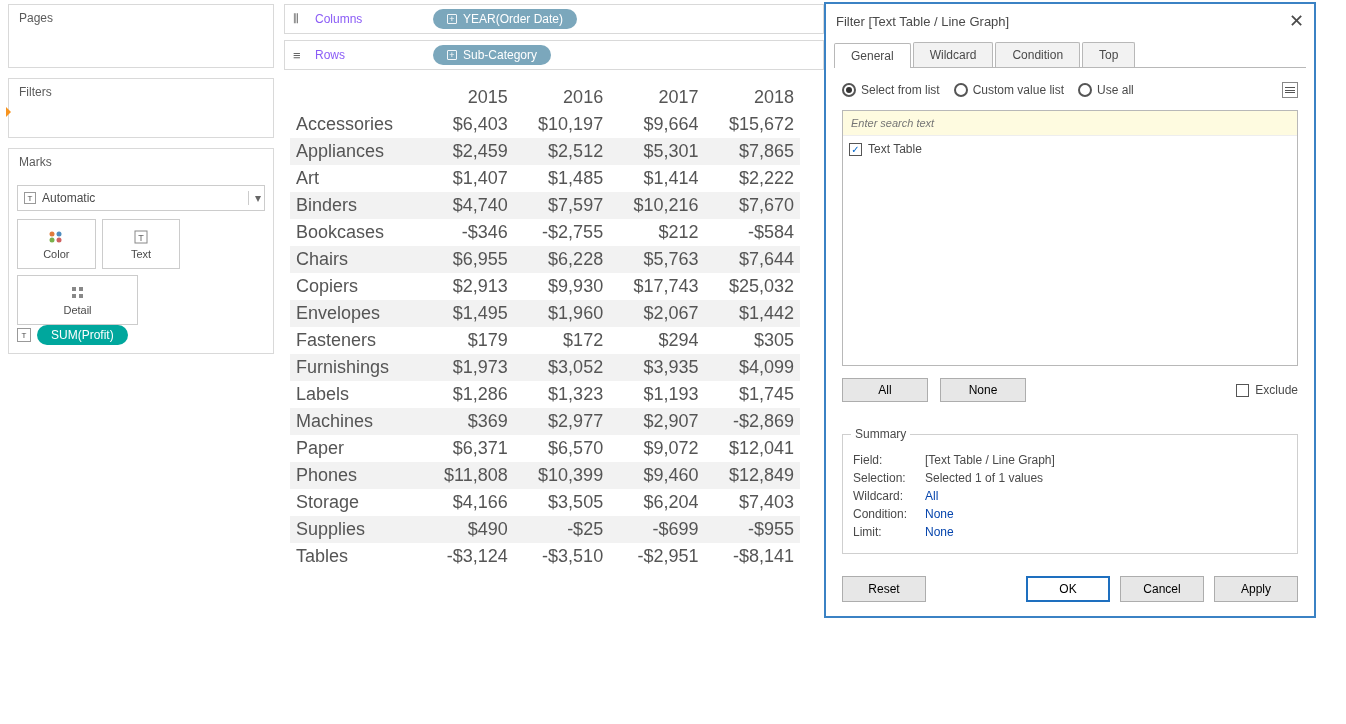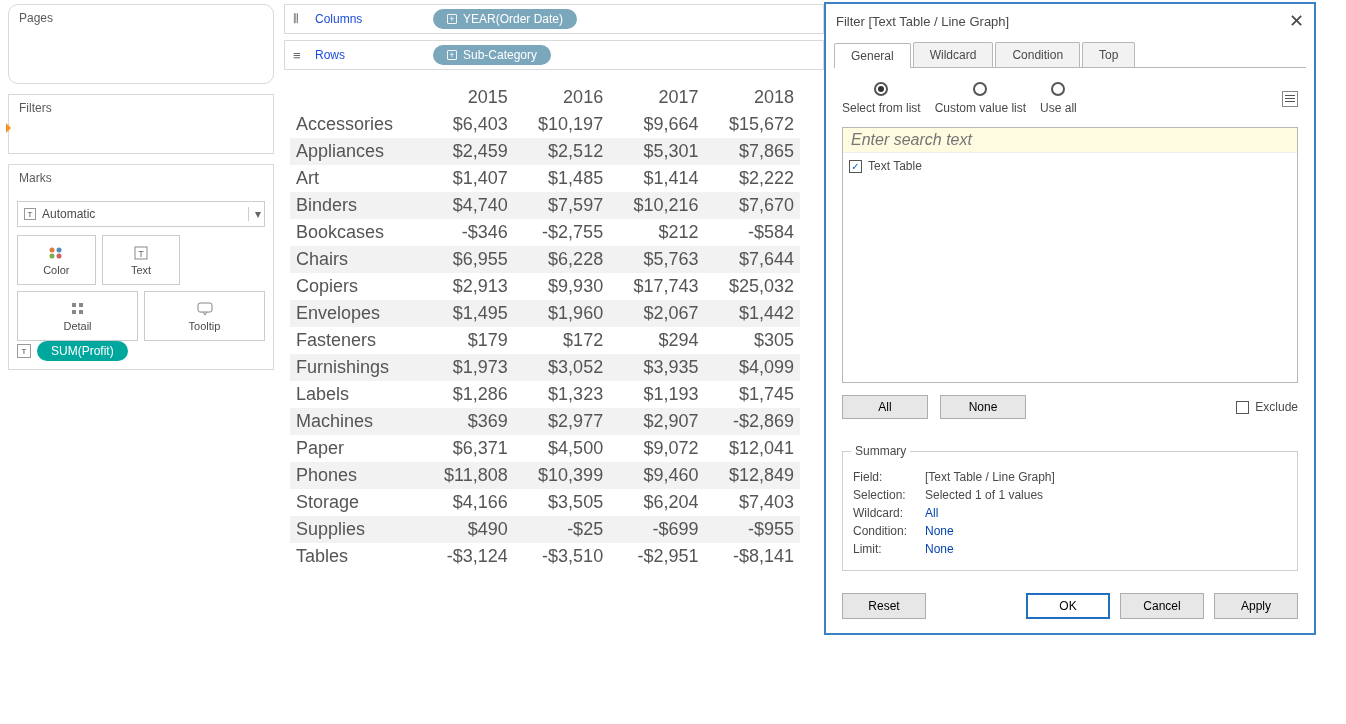--- a/index.html
+++ b/index.html
@@ -21,21 +21,21 @@
 .marks-grid2 { display:grid; grid-template-columns: 1fr 1fr; gap:6px; margin-bottom:0; }
 .pill-row { display:flex; align-items:center; gap:6px; }
 .pill-t { width:14px; height:14px; border:1px solid #999; display:flex; align-items:center; justify-content:center; font-size:8px; }
 .pill { background:#00a79d; color:#fff; border-radius:11px; padding:3px 14px; font-size:12px; }
 
 
 .shelf { position:absolute; left:284px; height:30px; border:1px solid #d9d9d9; display:flex; align-items:center; padding:0 8px; gap:8px; }
 .shelf.columns { top:4px; width:540px; }
 .shelf.rows { top:40px; width:540px; }
 .shelf .shelf-icon { color:#666; font-size:13px; width:14px; }
-.shelf .shelf-label { color:#1d4ed8; width:110px; font-size:12px; }
+.shelf .shelf-label { color:#8b5cf6; width:110px; font-size:12px; }
 .shelf-pill { background:#7ba7bc; color:#fff; border-radius:12px; padding:3px 14px; font-size:12px; display:flex; align-items:center; gap:6px; }
 .shelf-pill .plus { width:10px; height:10px; border:1px solid rgba(255,255,255,0.9); border-radius:1px; display:flex; align-items:center; justify-content:center; font-size:9px; line-height:1; }
 
 
 .data { position:absolute; left:290px; top:84px; width:510px; }
 .data table { border-collapse:collapse; width:100%; }
 .data th, .data td { padding:3px 6px; font-size:18px; color:#555; }
 .data th.yr { text-align:right; font-weight:normal; }
 .data th.rowhdr { text-align:left; font-weight:normal; width:130px; }
 .data tbody tr:nth-child(even) { background:#f2f2f2; }
@@ -44,27 +44,27 @@
 
 
 .dialog { position:absolute; left:824px; top:2px; width:492px; border:2px solid #3b82c4; background:#fff; }
 .dialog-hdr { display:flex; align-items:center; justify-content:space-between; padding:6px 10px; font-size:13px; }
 .dialog-hdr .x { font-size:18px; cursor:pointer; }
 .tabbar { display:flex; border-bottom:1px solid #b8b8b8; margin:4px 8px 0; height:26px; align-items:flex-end; }
 .tab { padding:5px 16px; border:1px solid #b8b8b8; border-bottom:none; background:#f2f2f2; margin-right:2px; font-size:12px; border-radius:2px 2px 0 0; }
 .tab.active { background:#fff; position:relative; top:1px; }
 .dlg-body { padding:14px 16px 10px; }
 .radio-row { display:flex; align-items:center; gap:6px; margin-bottom:12px; }
-.radio-row label { display:flex; align-items:center; gap:5px; margin-right:8px; font-size:12px;flex-direction:column; }
+.radio-row label { display:flex; align-items:center; gap:5px; margin-right:8px; font-size:12px; }
 .radio { width:14px; height:14px; border:2px solid #555; border-radius:50%; display:inline-flex; align-items:center; justify-content:center; }
 .radio.sel::after { content:""; width:6px; height:6px; background:#333; border-radius:50%; }
 .menu-ico { margin-left:auto; width:16px; height:16px; border:1px solid #888; display:flex; flex-direction:column; justify-content:space-evenly; padding:2px; }
 .menu-ico span { height:1px; background:#555; }
 .search-box { width:100%; border:1px solid #b8b8b8; background:#fff; }
-.search-input { width:100%; height:24px; border:none; background:#fefbe0; padding:0 8px; font-size:16px; font-style:italic; color:#7f1d1d; outline:none; }
+.search-input { width:100%; height:24px; border:none; background:#fefbe0; padding:0 8px; font-size:11px; font-style:italic; color:#7f1d1d; outline:none; }
 .list-area { height:230px; border-top:1px solid #eee; padding:4px 6px; }
 .list-item { display:flex; align-items:center; gap:6px; padding:2px 0; font-size:12px; }
 .chk { width:13px; height:13px; border:1px solid #555; display:inline-flex; align-items:center; justify-content:center; font-size:10px; color:#0066cc; }
 .btn-row { display:flex; align-items:center; gap:12px; margin:12px 0; }
 .small-btn { width:86px; height:24px; border:1px solid #adadad; background:#e7e7e7; font-size:12px; }
 .exclude { margin-left:auto; display:flex; align-items:center; gap:6px; font-size:12px; }
 .exclude .chk2 { width:13px; height:13px; border:1px solid #555; }
 .summary { border:1px solid #cfcfcf; padding:14px 10px 10px; position:relative; font-size:12px;margin-top:32px; }
 .summary .legend { position:absolute; top:-8px; left:8px; background:#fff; padding:0 4px; }
 .summary-row { display:flex; margin:4px 0; }
@@ -72,21 +72,21 @@
 .summary-row .v.blue { color:#0645ad; }
 .dlg-footer { display:flex; gap:10px; padding:12px 16px 14px; }
 .ft-btn { width:84px; height:26px; border:1px solid #adadad; background:#e7e7e7; font-size:12px; }
 .ft-btn.ok { border:2px solid #1e6fbf; background:#fff; }
 .ft-spacer { flex:1; }
 </style>
 </head>
 <body>
 
 <div class="left-col">
-  <div class="panel" style="height:80px;border-radius:10px;">
+  <div class="panel" style="height:64px;">
     <div class="panel-hdr">Pages</div>
   </div>
   <div class="panel filters-panel">
     <div class="panel-hdr">Filters</div>
   </div>
   <div class="panel">
     <div class="panel-hdr">Marks</div>
     <div class="marks-body">
       <div class="marks-select">
         <span style="display:flex;align-items:center;">
@@ -116,27 +116,20 @@
       <div class="marks-grid2">
         <div class="mark-cell">
           <svg>
               <rect x="3" y="3" width="4" height="4" fill="#888"></rect>
               <rect x="10" y="3" width="4" height="4" fill="#888"></rect>
               <rect x="3" y="10" width="4" height="4" fill="#888"></rect>
               <rect x="10" y="10" width="4" height="4" fill="#888"></rect>
             </svg>
           <span>Detail</span>
         </div>
-        <div class="mark-cell">
-          <svg>
-              <rect x="2" y="3" width="14" height="9" rx="2" fill="none" stroke="#888"></rect>
-              <path d="M7 12 L9 15 L11 12" fill="none" stroke="#888"></path>
-            </svg>
-          <span>Tooltip</span>
-        </div>
       </div>
       <div class="pill-row">
         <span class="pill-t">T</span>
         <span class="pill">SUM(Profit)</span>
       </div>
     </div>
   </div>
 </div>
 
 <div class="shelf columns">
@@ -248,21 +241,21 @@
         <tr>
           <td class="rowlab">Machines</td>
           <td>$369</td>
           <td>$2,977</td>
           <td>$2,907</td>
           <td>-$2,869</td>
         </tr>
         <tr>
           <td class="rowlab">Paper</td>
           <td>$6,371</td>
-          <td>$4,500</td>
+          <td>$6,570</td>
           <td>$9,072</td>
           <td>$12,041</td>
         </tr>
         <tr>
           <td class="rowlab">Phones</td>
           <td>$11,808</td>
           <td>$10,399</td>
           <td>$9,460</td>
           <td>$12,849</td>
         </tr>

